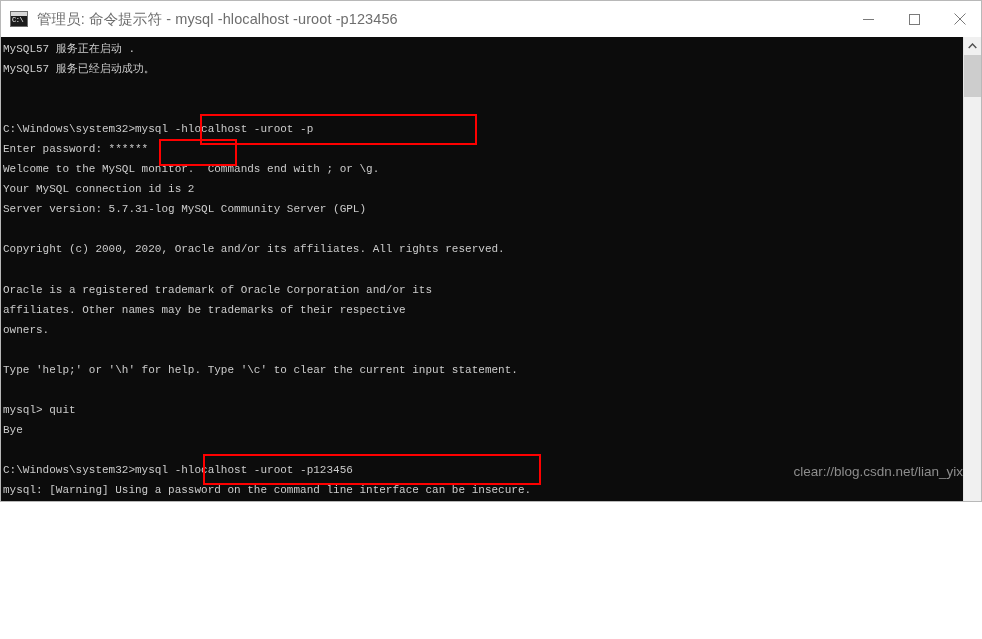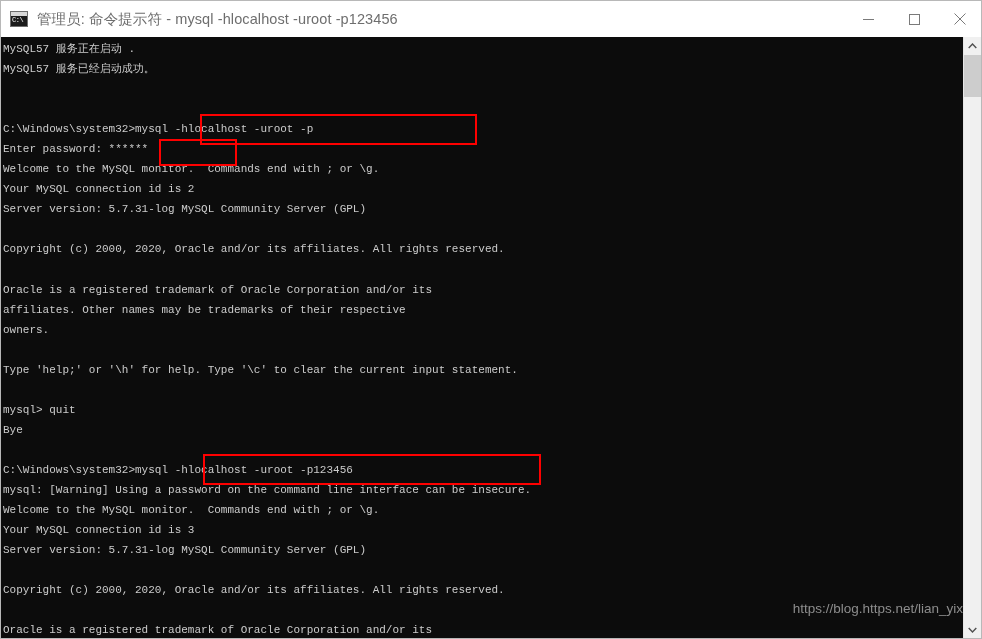--- a/index.html
+++ b/index.html
@@ -11,21 +11,21 @@
   body {
     width: 982px;
     height: 639px;
     overflow: hidden;
     font-family: "Liberation Sans", sans-serif;
   }
 
   #window {
     position: relative;
     width: 982px;
-    height: 639px;
+    height: 502px;
     background: #ffffff;
     box-sizing: border-box;
     border: 1px solid #b8b8b8;
     overflow: hidden;
   }
 
   
   #titlebar {
     position: absolute;
     top: 0; left: 0;
@@ -234,21 +234,21 @@
 
 Copyright (c) 2000, 2020, Oracle and/or its affiliates. All rights reserved.
 
 Oracle is a registered trademark of Oracle Corporation and/or its</pre>
   </div>
 
   <div class="redbox" id="redbox-1"></div>
   <div class="redbox" id="redbox-2"></div>
   <div class="redbox" id="redbox-3"></div>
 
-  <div id="watermark">https://blog.https.net/lian_yix</div>
+  <div id="watermark">clear://blog.csdn.net/lian_yix</div>
 
   <div id="scrollbar">
     <div class="sb-arrow" id="sb-arrow-up">
       <svg width="9" height="6" viewBox="0 0 9 6">
         <path d="M0.7 5 L4.5 1 L8.3 5" fill="none" stroke="#505050" stroke-width="1.4"></path>
       </svg>
     </div>
     <div id="sb-thumb"></div>
     <div id="sb-track"></div>
     <div class="sb-arrow" id="sb-arrow-down">

